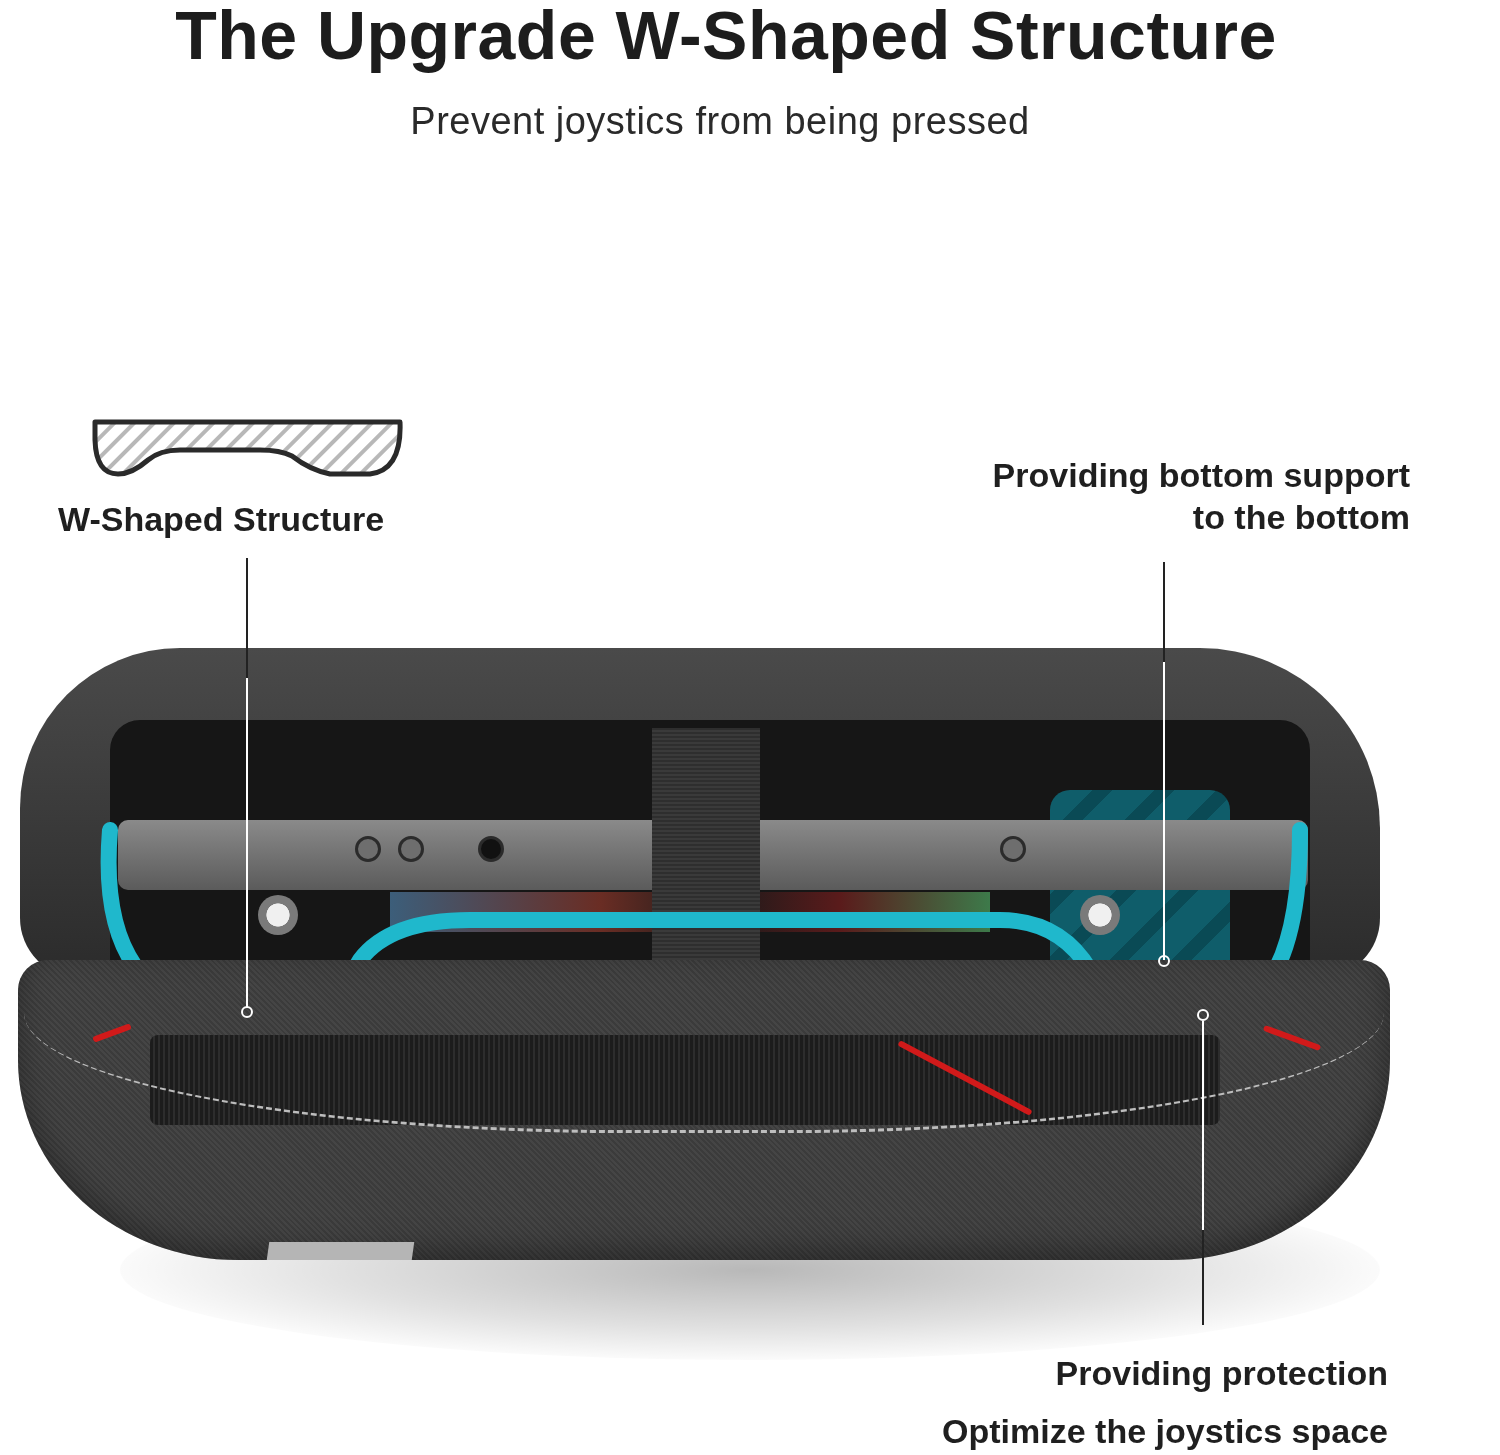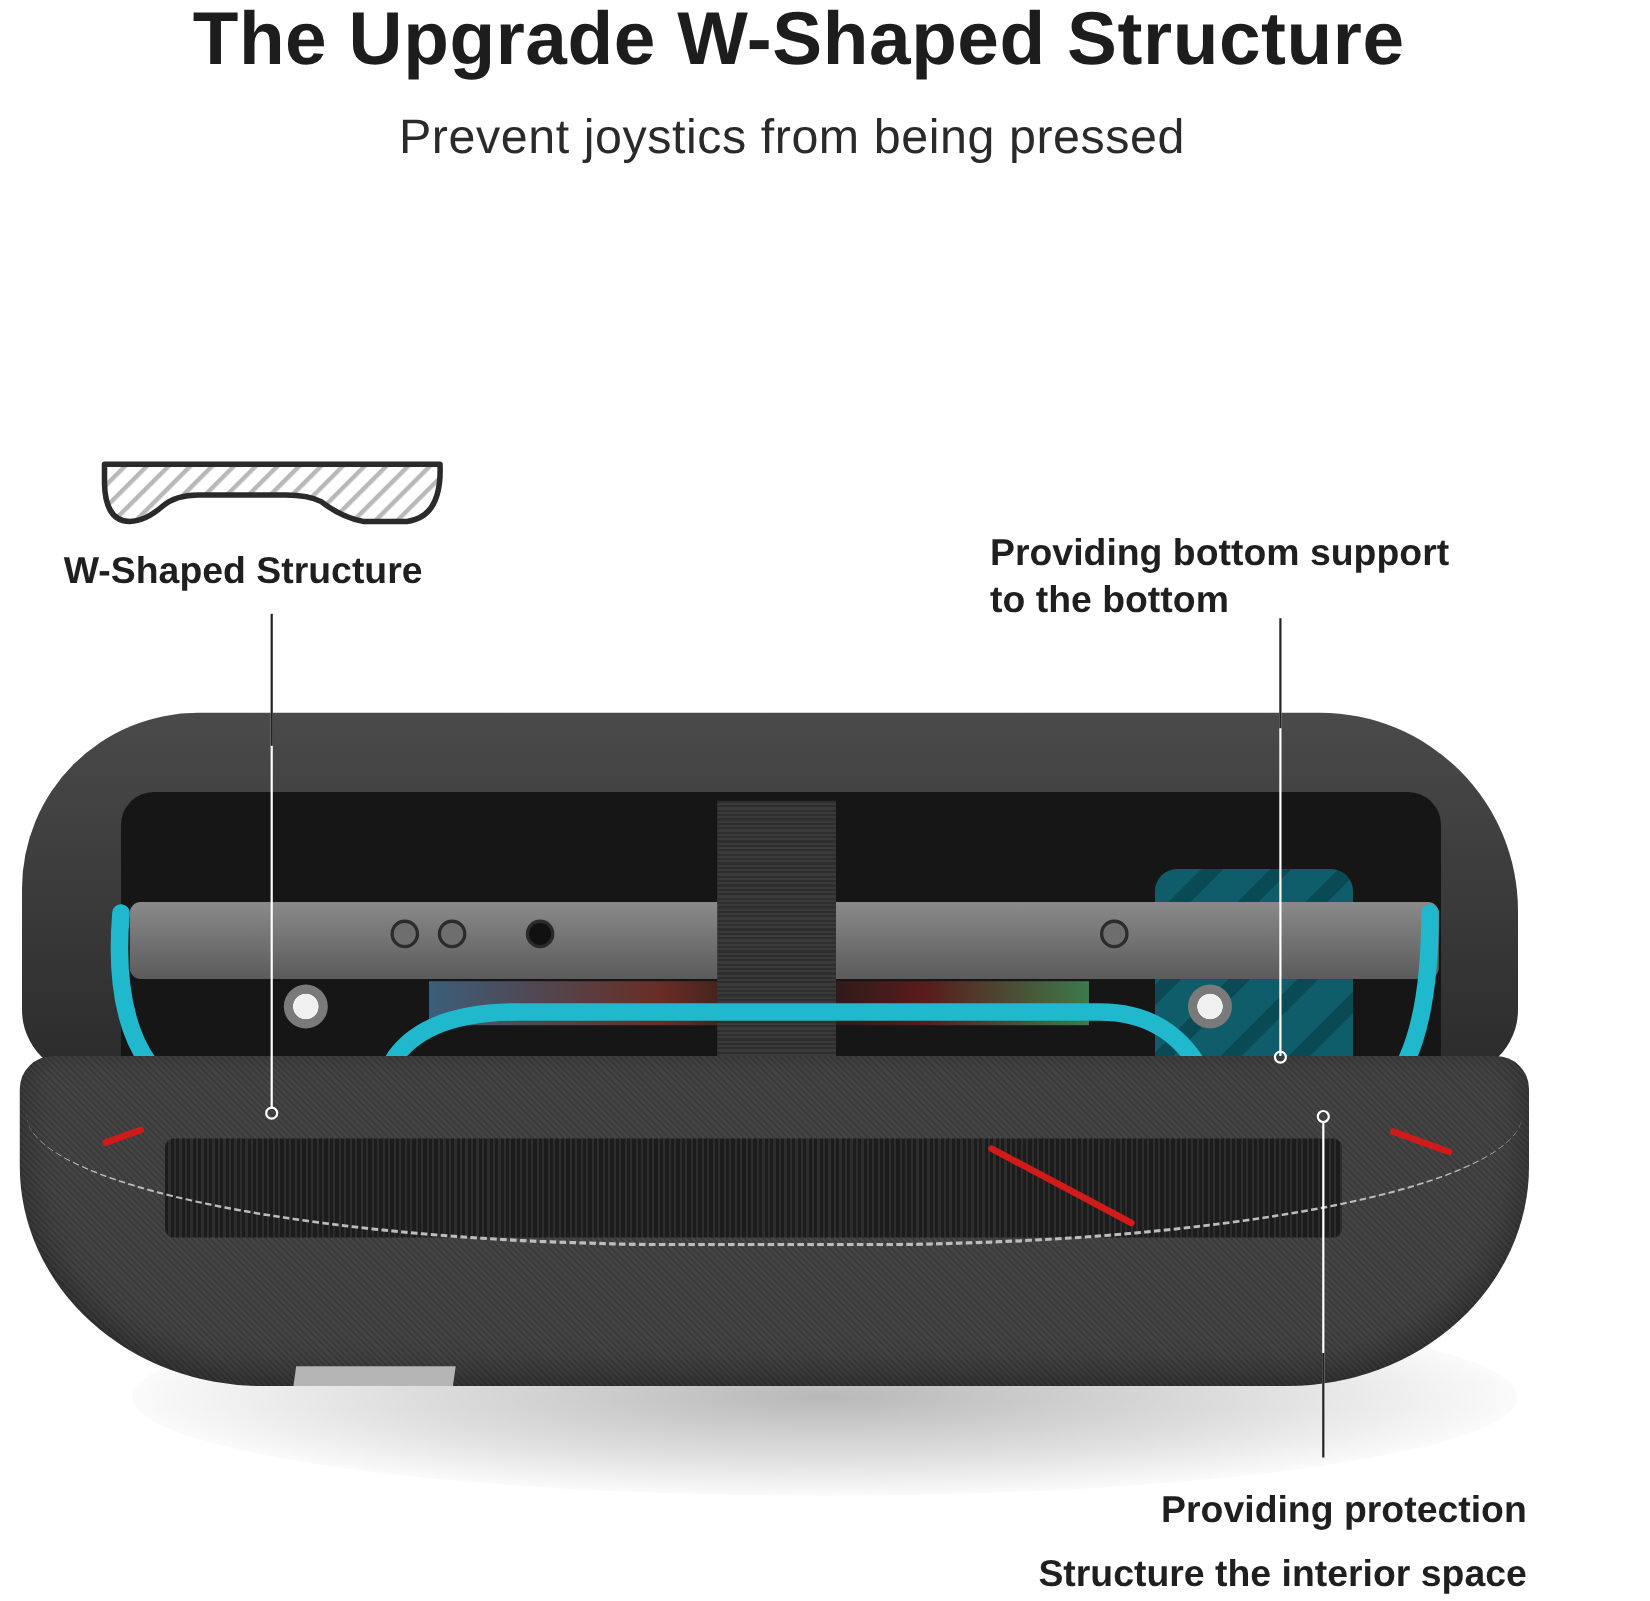--- a/index.html
+++ b/index.html
@@ -1,21 +1,21 @@
 <!DOCTYPE html>
 <html><head>
 <meta charset="utf-8">
 <style>
   html,body{margin:0;padding:0;}
   body{width:1500px;height:1455px;position:relative;overflow:hidden;background:#ffffff;font-family:"Liberation Sans","DejaVu Sans",sans-serif;color:#1e1e1e;}
   .title{position:absolute;left:0;top:-4px;width:1452px;text-align:center;font-size:68px;font-weight:700;letter-spacing:0.5px;color:#1d1d1d;}
-  .subtitle{position:absolute;left:0;top:100px;width:1440px;text-align:center;font-size:44px;font-weight:400;color:#2a2a2a;letter-spacing:0.5px;}
+  .subtitle{position:absolute;left:0;top:100px;width:1440px;text-align:center;font-size:38px;font-weight:400;color:#2a2a2a;letter-spacing:0.5px;}
   .label{position:absolute;font-size:34px;font-weight:700;color:#1f1f1f;line-height:42px;}
   .label-left{left:58px;top:498px;}
-  .label-right{left:900px;top:454px;width:510px;text-align:left;margin-top:28px;}
+  .label-right{left:900px;top:454px;width:510px;text-align:right;}
   .label-bottom1{right:112px;top:1352px;text-align:right;}
   .label-bottom2{right:112px;top:1410px;text-align:right;}
   .leader{position:absolute;width:2px;background:#222;}
   .dot{position:absolute;width:12px;height:12px;border-radius:50%;border:2px solid #fff;box-sizing:border-box;background:transparent;}
   .shadow{position:absolute;left:120px;top:1180px;width:1260px;height:180px;border-radius:50%;background:radial-gradient(ellipse at center,rgba(0,0,0,0.28) 0%,rgba(0,0,0,0.12) 45%,rgba(255,255,255,0) 75%);}
   .bag-back{position:absolute;left:20px;top:648px;width:1360px;height:330px;border-radius:160px 180px 60px 60px;background:linear-gradient(180deg,#4a4a4a,#2b2b2b);}
   .bag-front{position:absolute;left:18px;top:960px;width:1372px;height:300px;border-radius:30px 30px 220px 220px/30px 30px 200px 200px;background:repeating-linear-gradient(45deg,#3b3b3b 0 2px,#454545 2px 4px);box-shadow:inset 0 -10px 30px rgba(0,0,0,0.35);}
   .zipper{position:absolute;left:24px;top:1010px;width:1360px;height:120px;border-bottom:3px dashed #bdbdbd;border-radius:0 0 600px 600px/0 0 120px 120px;}
   .mesh{position:absolute;left:150px;top:1035px;width:1070px;height:90px;border-radius:8px;background:repeating-linear-gradient(90deg,#1c1c1c 0 3px,#2d2d2d 3px 5px);}
   .interior{position:absolute;left:110px;top:720px;width:1200px;height:320px;border-radius:30px;background:#161616;}
@@ -85,13 +85,13 @@
 
 <div class="leader" style="left:1163px;top:562px;height:398px;background:#fff;"></div>
 <div class="leader" style="left:1163px;top:562px;height:100px;"></div>
 <div class="dot" style="left:1158px;top:955px;"></div>
 
 <div class="dot" style="left:1197px;top:1009px;"></div>
 <div class="leader" style="left:1202px;top:1021px;height:304px;background:#fff;"></div>
 <div class="leader" style="left:1202px;top:1230px;height:95px;"></div>
 
 <div class="label label-bottom1">Providing protection</div>
-<div class="label label-bottom2">Structure the interior space</div>
+<div class="label label-bottom2">Optimize the joystics space</div>
 
 </body></html>

